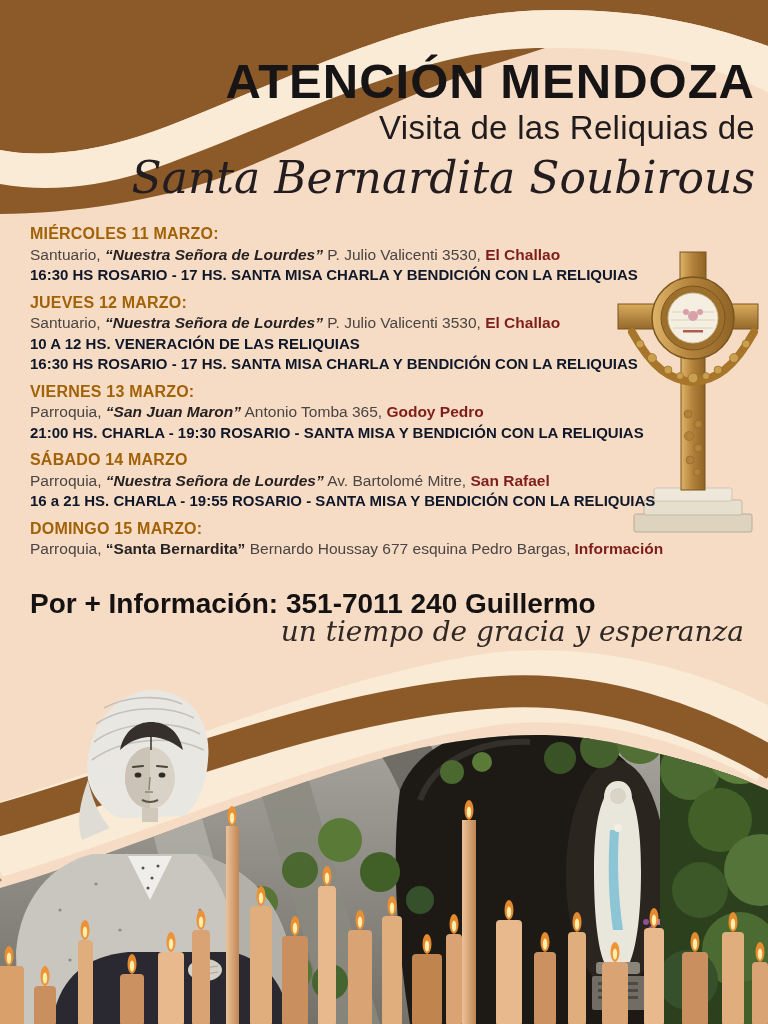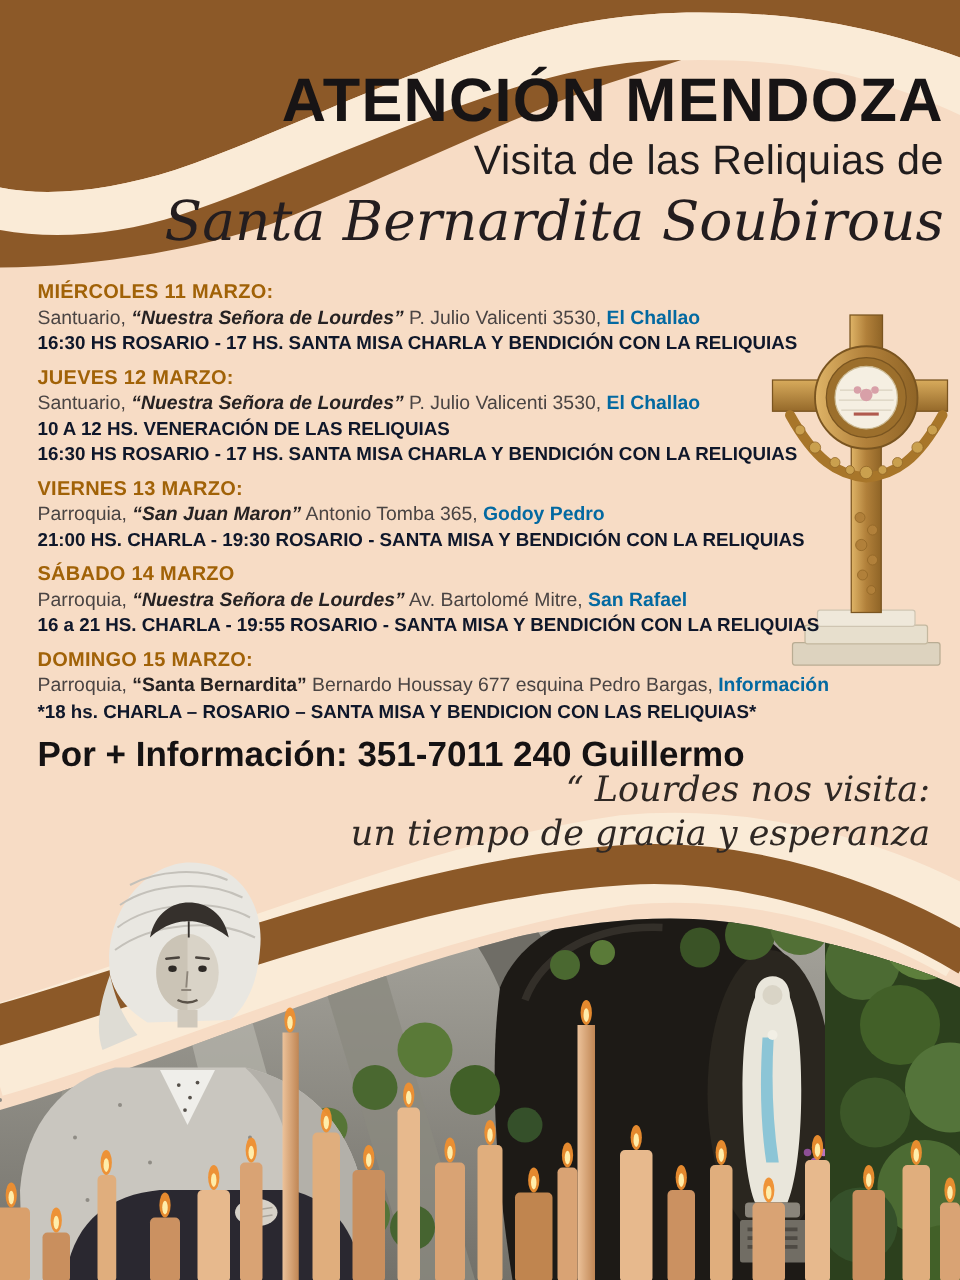--- a/index.html
+++ b/index.html
@@ -25,21 +25,21 @@
     font-size:44px; line-height:1.25; color:#231d1f; margin-top:2px;
   }
 
   
   .schedule{position:absolute; left:30px; top:224px; width:720px; z-index:4;}
   .entry{margin-bottom:7px;}
   .day{font-size:16px; font-weight:700; line-height:20.5px; letter-spacing:.2px; color:#a16207; white-space:nowrap;}
   .venue{font-size:15.5px; line-height:20.5px; color:var(--muted); white-space:nowrap;}
   .venue .vn{font-weight:700; font-style:italic; color:#262223;}
   .entry.no-italic .vn{font-style:normal;}
-  .venue .vc{font-weight:700; color:#0369a1;}
+  .venue .vc{font-weight:700; color:#7f1d1d;}
   .time{font-size:15px; font-weight:700; line-height:20.5px; color:#0f172a; white-space:nowrap;}
 
   .info{position:absolute; left:30px; top:588px; font-size:28px; font-weight:700; color:#151213; z-index:4; white-space:nowrap;}
 
   .quote{
     position:absolute; right:24px; top:614px; text-align:right; z-index:4;
     font-family:"DejaVu Serif",serif; font-style:italic; font-weight:500;
     font-size:28px; line-height:35px; color:var(--quote);
   }
 
@@ -147,29 +147,27 @@
 
     <div class="entry">
       <div class="day">SÁBADO 14 MARZO</div>
       <div class="venue"><span>Parroquia, </span><span class="vn">“Nuestra Señora de Lourdes”</span><span> Av. Bartolomé Mitre, </span><span class="vc">San Rafael</span></div>
       <div class="time">16 a 21 HS. CHARLA - 19:55 ROSARIO - SANTA MISA Y BENDICIÓN CON LA RELIQUIAS</div>
     </div>
 
     <div class="entry no-italic">
       <div class="day">DOMINGO 15 MARZO:</div>
       <div class="venue"><span>Parroquia, </span><span class="vn">“Santa Bernardita”</span><span> Bernardo Houssay 677 esquina Pedro Bargas, </span><span class="vc">Información</span></div>
-      <div class="time">*18 hs. CHARLA – ROSARIO – SANTA MISA Y BENDICION CON LAS RELIQUIAS*</div>
     </div>
 
   </div>
 
   <div class="info">Por + Información: 351-7011 240 Guillermo</div>
 
   <div class="quote">
-    <div>“ Lourdes nos visita:</div>
     <div>un tiempo de gracia y esperanza</div>
   </div>
 
   <svg class="abs bottom-scene" width="768" height="394" viewBox="0 0 768 394">
     <defs>
       <linearGradient id="rockGrad" x1="0" y1="0" x2="0" y2="1">
         <stop offset="0" stop-color="#a8a69e"></stop>
           <stop offset="1" stop-color="#73716a"></stop>
       </linearGradient>
       <linearGradient id="cand" x1="0" y1="0" x2="1" y2="0">

